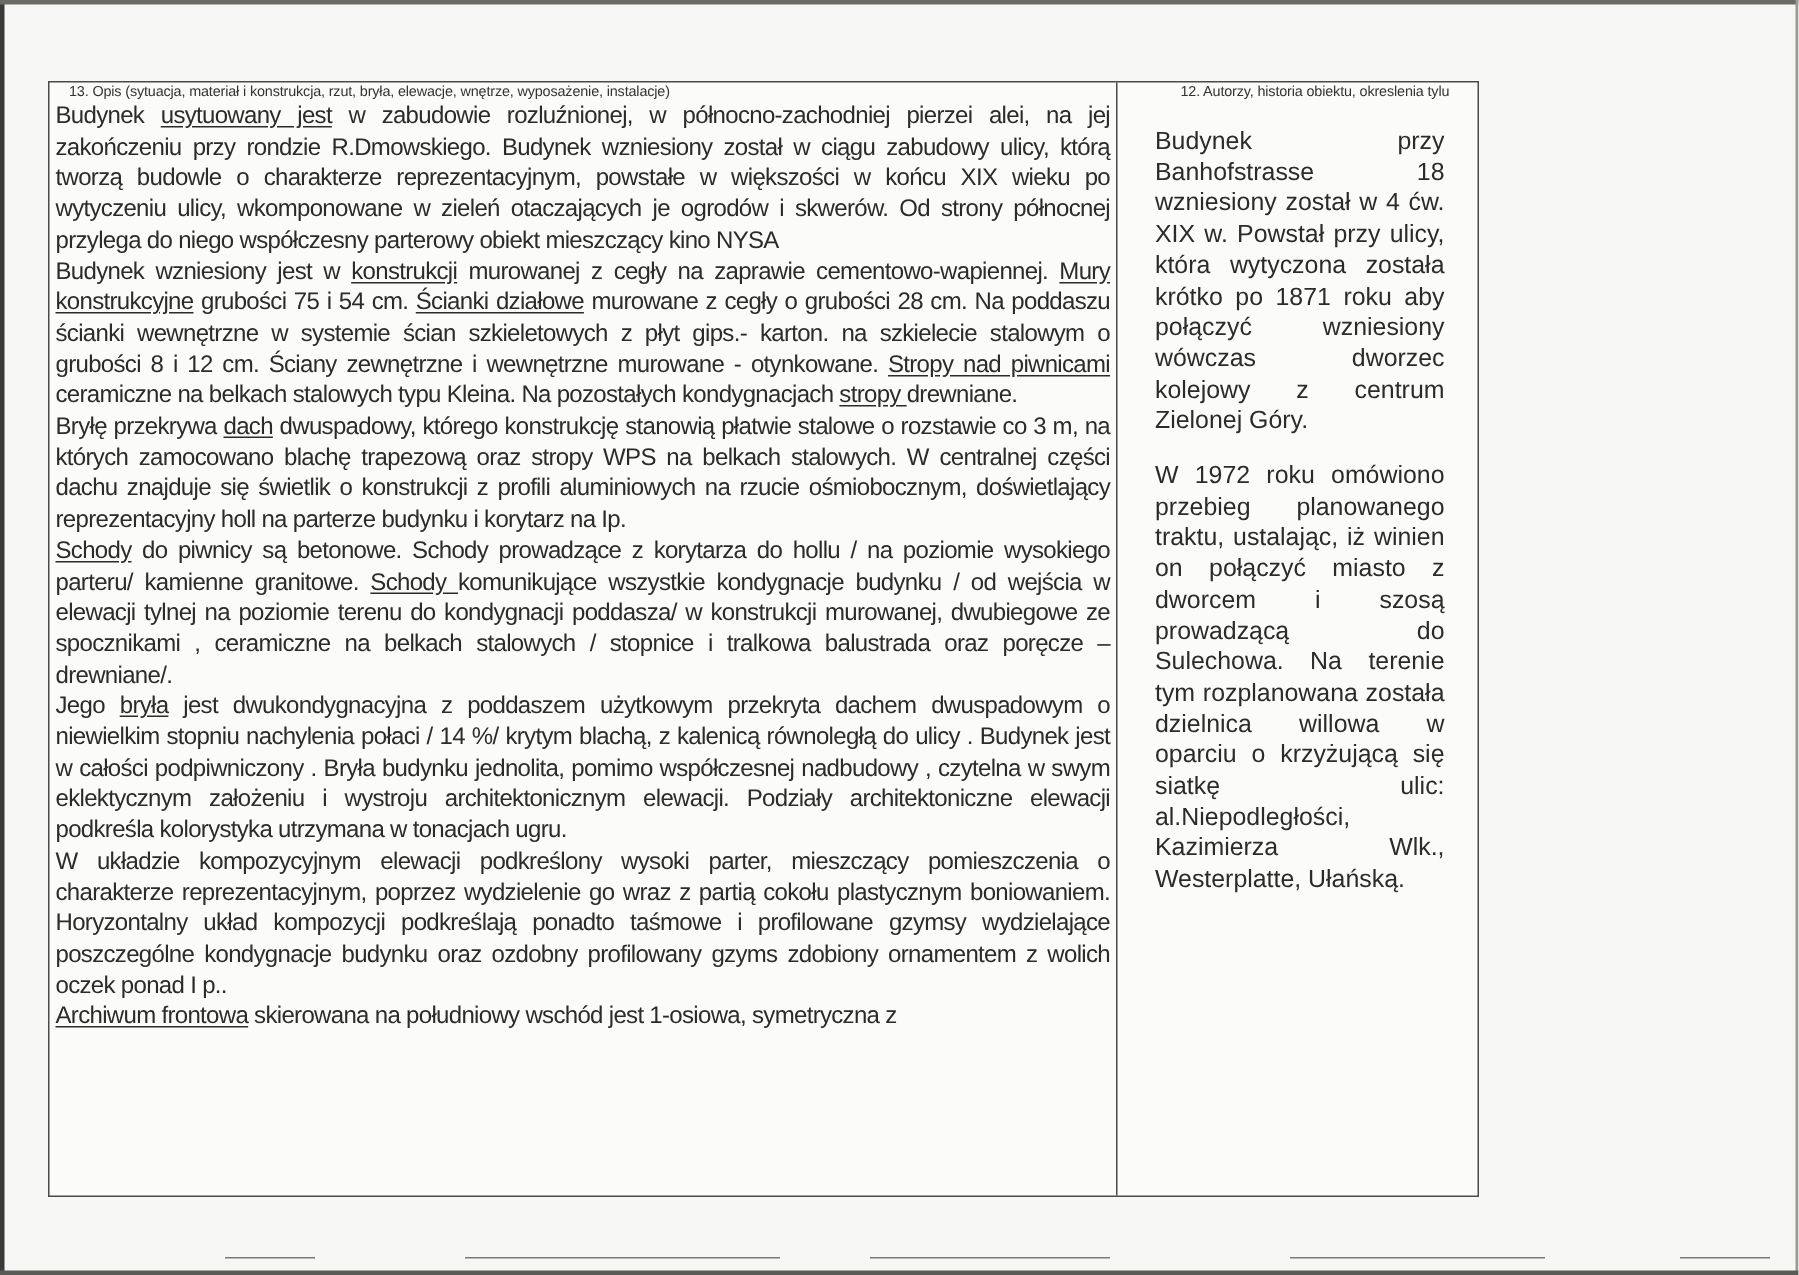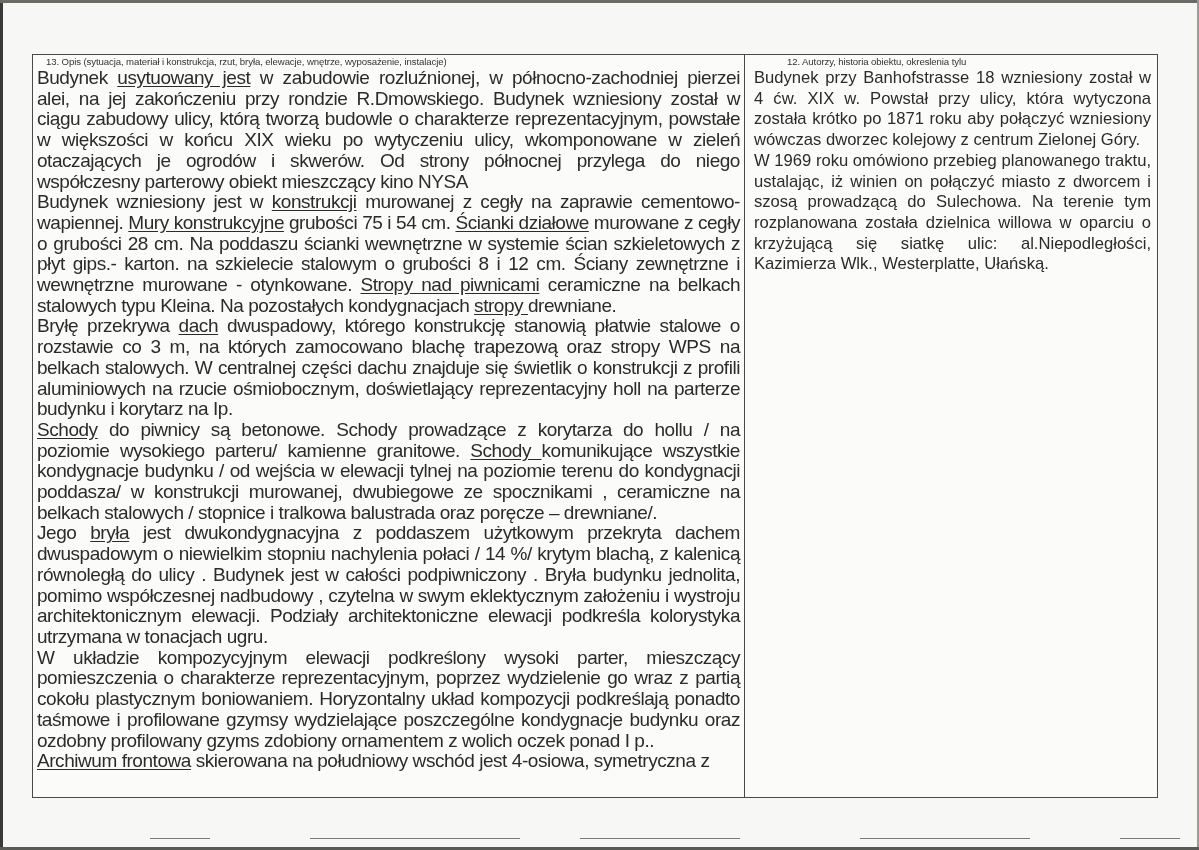--- a/index.html
+++ b/index.html
@@ -30,21 +30,21 @@
     .bottom-marks {
       position: absolute; top: 838px; left: 150px; width: 1050px; height: 4px;
     }
     .bottom-marks span {
       position: absolute; top: 0; height: 1px; background: #7a7a76;
     }
     .sheet-table {
       position: absolute;
       left: 32px;
       top: 54px;
-      width: 1126px;
+      width: 954px;
       height: 744px;
       border: 1.5px solid #4a4a4a;
       box-sizing: border-box;
       display: flex;
       background: #fbfbf9;
     }
     .col-left {
       width: 712px;
       height: 100%;
       border-right: 1.5px solid #4a4a4a;
@@ -63,37 +63,37 @@
       font-size: 9.6px;
       line-height: 12px;
       color: #333;
       white-space: nowrap;
       letter-spacing: -0.1px;
     }
     .col-left .field-label { padding-left: 9px; }
     .col-right .field-label { padding-left: 33px; }
     .body-left {
       font-family: "Liberation Sans", sans-serif;
-      font-size: 19px;
+      font-size: 16px;
       line-height: 20.7px;
       text-align: justify;
       letter-spacing: -0.45px;
       word-spacing: 0px;
     }
     .body-left p {
       margin: 0;
     }
     .body-right {
       font-family: "Liberation Sans", sans-serif;
       font-size: 16.6px;
       line-height: 20.7px;
       text-align: justify;
       letter-spacing: 0px;
     }
-    .body-right p { margin: 0; }
+    .body-right p { margin: 16px; }
     u { text-decoration: underline; text-underline-offset: 2px; }
   </style>
 </head>
 <body>
 
 <div class="scan-edge-left"></div>
 <div class="scan-edge-top"></div>
 <div class="scan-edge-right"></div>
 <div class="scan-edge-bottom"></div>
 <div class="bottom-marks">
@@ -107,23 +107,23 @@
 <div class="sheet-table">
   <div class="col-left">
     <div class="field-label">13.  Opis  (sytuacja, materiał i konstrukcja, rzut, bryła, elewacje, wnętrze, wyposażenie, instalacje)</div>
     <div class="body-left" id="left-body">
         <p><span>Budynek </span><u>usytuowany jest</u><span> w zabudowie rozluźnionej, w północno-zachodniej pierzei alei, na jej zakończeniu przy rondzie R.Dmowskiego. Budynek  wzniesiony został w ciągu zabudowy ulicy, którą tworzą budowle o charakterze reprezentacyjnym, powstałe w większości w końcu XIX wieku po wytyczeniu ulicy, wkomponowane w zieleń otaczających je ogrodów i skwerów. Od strony północnej przylega do niego współczesny parterowy obiekt mieszczący kino NYSA</span></p>
         <p><span>Budynek wzniesiony jest w </span><u>konstrukcji</u><span> murowanej z cegły na zaprawie cementowo-wapiennej. </span><u>Mury konstrukcyjne</u><span> grubości 75 i 54 cm. </span><u>Ścianki działowe</u><span> murowane z cegły o grubości 28 cm. Na poddaszu ścianki wewnętrzne w systemie ścian szkieletowych z płyt gips.- karton. na szkielecie stalowym o grubości 8 i 12 cm. Ściany zewnętrzne i wewnętrzne murowane - otynkowane.  </span><u>Stropy nad piwnicami</u><span> ceramiczne na belkach stalowych typu Kleina. Na pozostałych kondygnacjach </span><u>stropy </u><span>drewniane.</span></p>
         <p><span>Bryłę przekrywa </span><u>dach</u><span> dwuspadowy, którego konstrukcję stanowią płatwie stalowe o rozstawie co 3 m, na których zamocowano blachę trapezową oraz stropy WPS na belkach stalowych. W centralnej części dachu znajduje się świetlik o konstrukcji z profili aluminiowych na rzucie ośmiobocznym, doświetlający reprezentacyjny holl na parterze budynku  i korytarz na Ip.</span></p>
         <p><u>Schody</u><span> do piwnicy są betonowe. Schody prowadzące z korytarza do hollu / na poziomie wysokiego parteru/ kamienne granitowe. </span><u>Schody </u><span>komunikujące wszystkie kondygnacje budynku / od wejścia w elewacji tylnej na poziomie terenu do kondygnacji poddasza/ w konstrukcji murowanej, dwubiegowe ze spocznikami , ceramiczne na belkach stalowych / stopnice i tralkowa balustrada oraz poręcze – drewniane/.</span></p>
         <p><span>Jego </span><u>bryła</u><span> jest dwukondygnacyjna z poddaszem użytkowym przekryta dachem dwuspadowym o niewielkim stopniu nachylenia połaci / 14 %/ krytym blachą, z kalenicą równoległą do ulicy . Budynek jest w całości podpiwniczony . Bryła budynku jednolita, pomimo współczesnej nadbudowy , czytelna  w swym eklektycznym założeniu i wystroju architektonicznym elewacji. Podziały architektoniczne elewacji podkreśla kolorystyka utrzymana w tonacjach ugru.</span></p>
         <p><span>W układzie kompozycyjnym elewacji podkreślony wysoki parter, mieszczący pomieszczenia o charakterze reprezentacyjnym, poprzez wydzielenie go wraz z partią cokołu plastycznym boniowaniem. Horyzontalny układ kompozycji podkreślają ponadto taśmowe i profilowane gzymsy wydzielające poszczególne kondygnacje budynku oraz ozdobny profilowany gzyms zdobiony ornamentem z wolich oczek ponad I p..</span></p>
-        <p><u>Archiwum frontowa</u><span> skierowana na południowy wschód jest 4-osiowa, symetryczna z</span></p>
+        <p><u>Archiwum frontowa</u><span> skierowana na południowy wschód jest 1-osiowa, symetryczna z</span></p>
       </div>
   </div>
   <div class="col-right">
     <div class="field-label">12.  Autorzy, historia obiektu, okreslenia tylu</div>
     <div class="body-right" id="right-body">
         <p>Budynek przy Banhofstrasse 18 wzniesiony został w 4 ćw. XIX w. Powstał przy ulicy, która wytyczona została krótko po 1871 roku aby połączyć wzniesiony wówczas dworzec kolejowy z centrum Zielonej Góry.</p>
-        <p>W 1969 roku omówiono przebieg planowanego traktu, ustalając, iż winien on połączyć miasto z dworcem i szosą prowadzącą do Sulechowa. Na terenie tym rozplanowana została  dzielnica willowa w oparciu o krzyżującą się siatkę ulic: al.Niepodległości, Kazimierza Wlk., Westerplatte, Ułańską.</p>
+        <p>W 1972 roku omówiono przebieg planowanego traktu, ustalając, iż winien on połączyć miasto z dworcem i szosą prowadzącą do Sulechowa. Na terenie tym rozplanowana została  dzielnica willowa w oparciu o krzyżującą się siatkę ulic: al.Niepodległości, Kazimierza Wlk., Westerplatte, Ułańską.</p>
       </div>
   </div>
 </div>
 
 </body></html>

